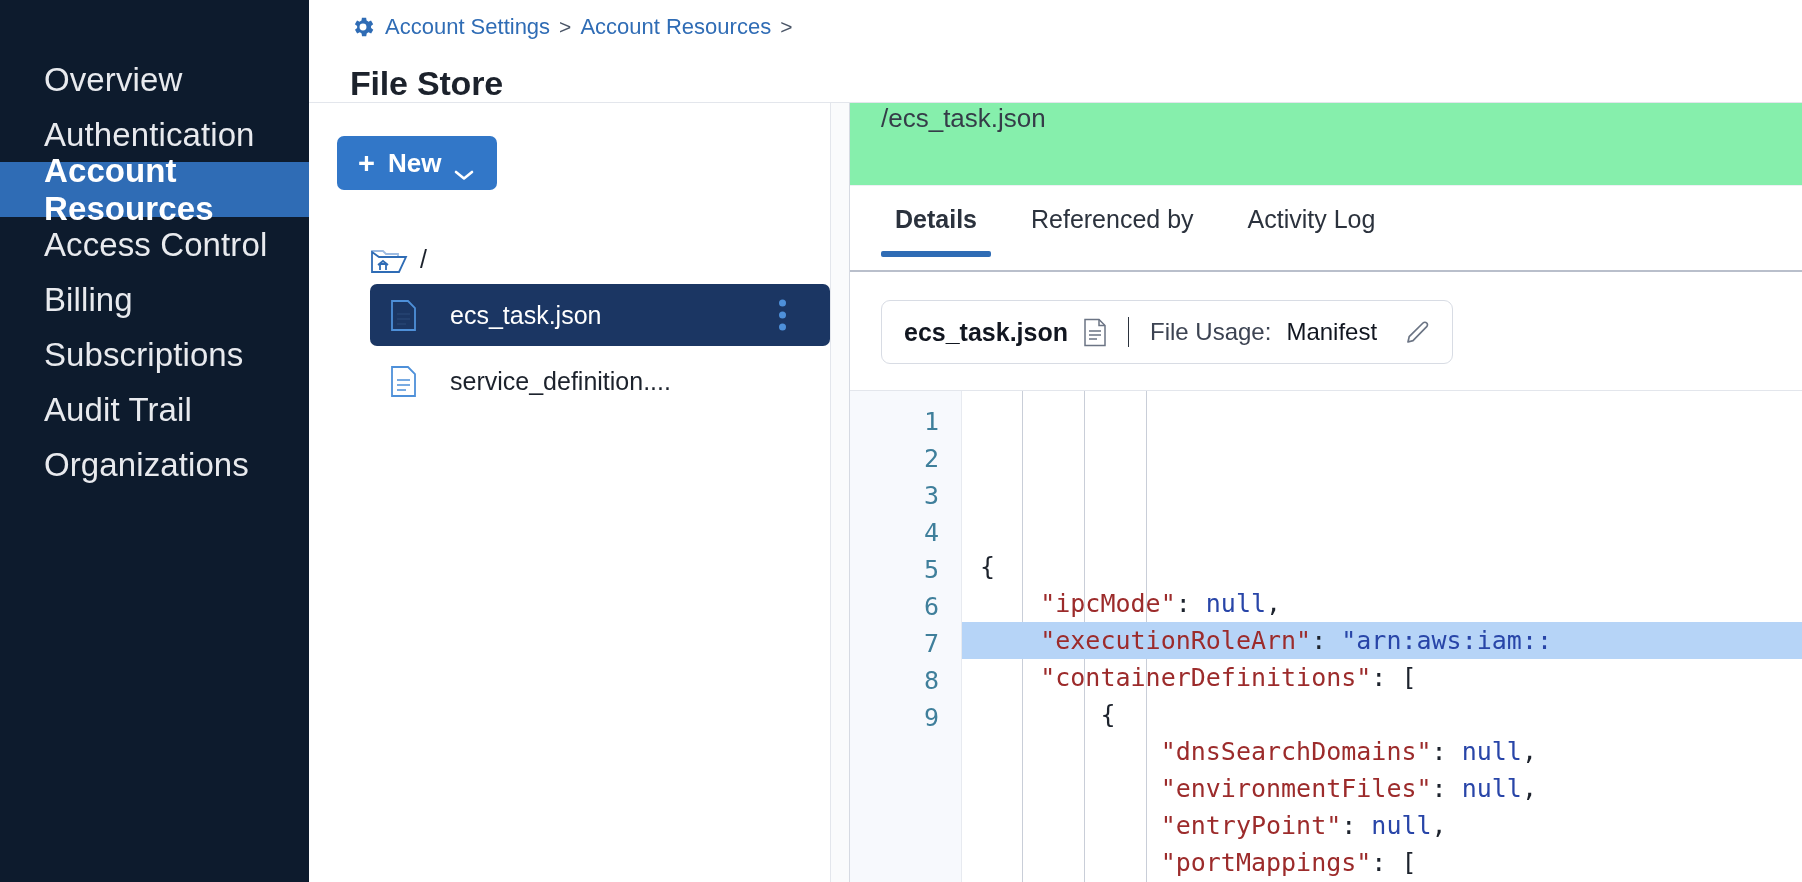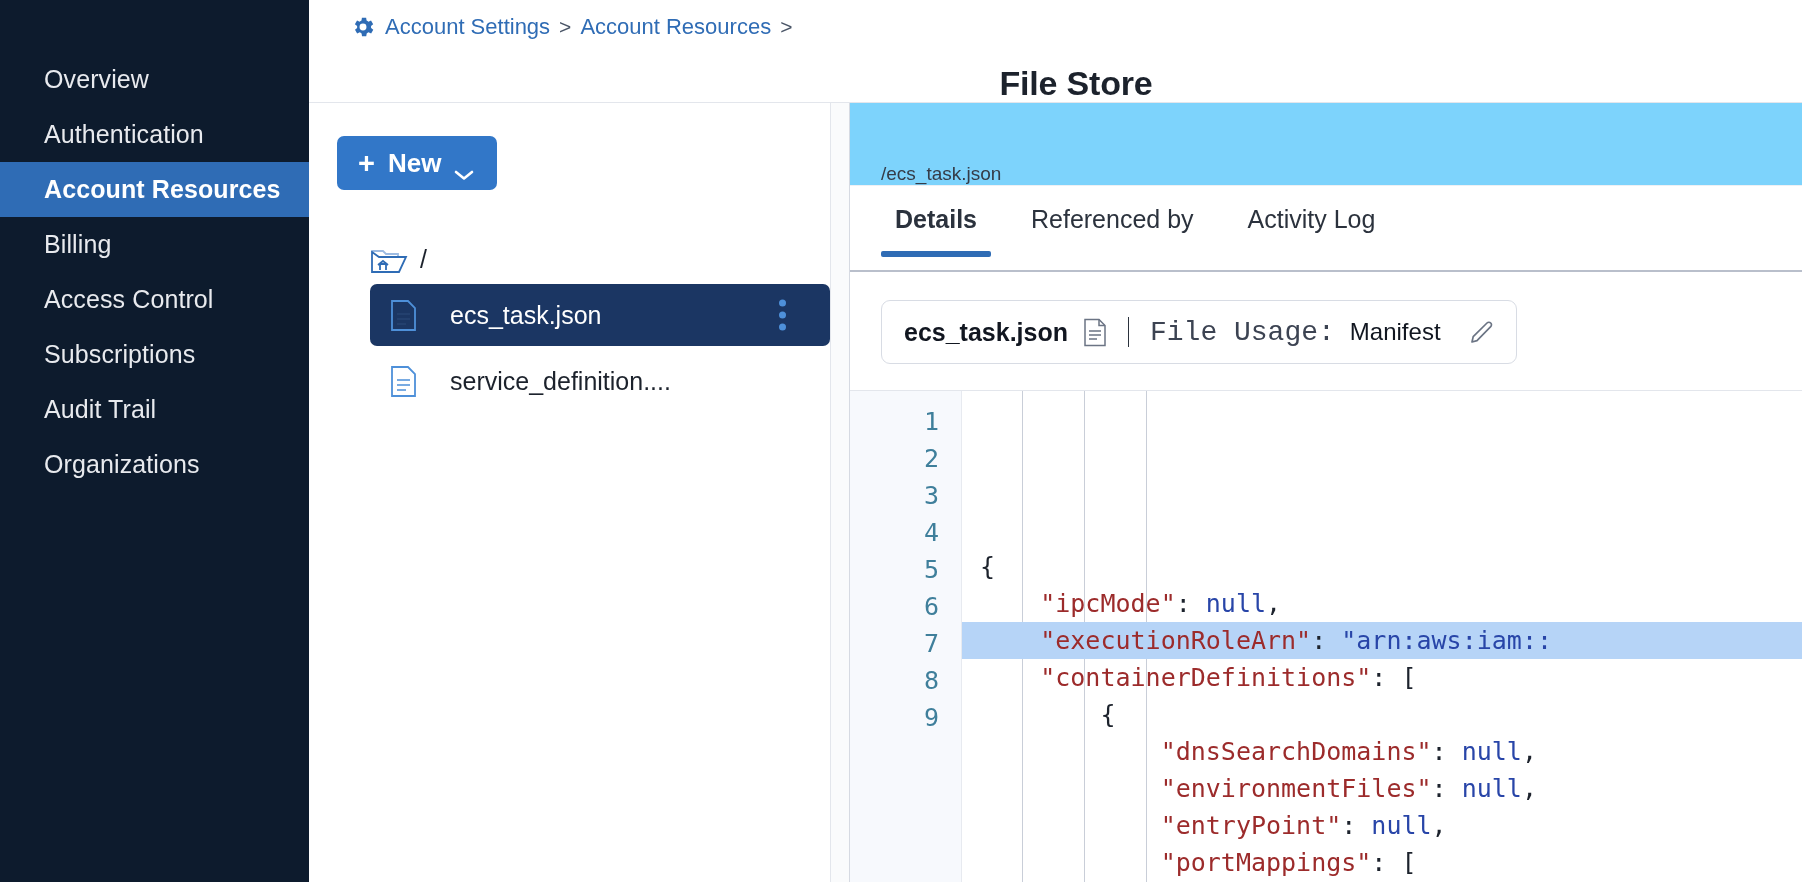--- a/index.html
+++ b/index.html
@@ -16,42 +16,41 @@
   .sidebar {
     width: 309px; min-width: 309px; height: 882px;
     background: #0d1b2d;
     padding-top: 52px;
   }
   .nav-item {
     height: 55px;
     display: flex; align-items: center;
     padding-left: 44px;
     color: #e8eaee;
-    font-size: 25px;
+    font-size: 33px;
     letter-spacing: .1px;
     cursor: pointer;
   }
   .nav-item.active {
     background: #2f6cb5;
     color: #ffffff;
     font-weight: 600;
     border-left: 5px solid #2f6cb5;
     padding-left: 39px;
   }
 
   
   .content { flex: 1; height: 882px; display: flex; flex-direction: column; min-width: 0; }
 
   .topbar {
     height: 103px; min-height: 103px;
     background: #ffffff;
     border-bottom: 1px solid #e3e6ec;
     padding-left: 41px;
     padding-top: 8px;
-    text-align: center;
   }
   .breadcrumb {
     display: flex; align-items: center; gap: 9px;
     height: 38px;
     font-size: 22px;
   }
   .gear-icon { width: 26px; height: 26px; display: inline-block; color: #2f6cb5; }
   .crumb-link { color: #2f6cb5; cursor: pointer; }
   .crumb-sep { color: #4b5668; font-size: 21px; }
   .page-title {
@@ -116,24 +115,24 @@
     width: 20px; min-width: 20px;
     background: #fafbfc;
     border-left: 1px solid #e3e6ec;
     border-right: 1px solid #d6dae2;
   }
 
   
   .details-panel { flex: 1; min-width: 0; display: flex; flex-direction: column; background: #fff; }
   .path-bar {
     height: 83px; min-height: 83px;
-    background: #7dd3fc;
-    display: flex; align-items: flex-end;
+    background: #86efac;
+    display: flex; align-items: flex-start;
     padding-left: 31px;
-    font-size: 19px; color: #353c48;
+    font-size: 26px; color: #353c48;
     border-bottom: 1px solid #eef0f4;
   }
   .tabs {
     height: 86px; min-height: 86px;
     display: flex; align-items: center;
     padding-left: 31px;
     border-bottom: 2px solid #b9bfcb;
   }
   .tab {
     font-size: 25px; color: #2b323d;
@@ -151,21 +150,21 @@
   .usage-wrap { padding: 28px 31px 0 31px; }
   .usage-card {
     display: inline-flex; align-items: center;
     border: 1px solid #d8dce4; border-radius: 9px;
     height: 64px; padding: 0 20px 0 22px;
     gap: 15px;
   }
   .usage-name { font-size: 25px; font-weight: 700; color: #111620; }
   .doc-icon { width: 24px; height: 29px; }
   .usage-div { width: 1px; height: 30px; background: #2b323d; margin: 0 6px; }
-  .usage-label { font-size: 28px; color: #3c4352; font-family: Liberation Mono, monospace; }
+  .usage-label { font-size: 24px; color: #3c4352; }
   .usage-value { font-size: 24px; color: #111620; }
   .pencil-icon { width: 28px; height: 28px; margin-left: 12px; cursor: pointer; }
 
   
   .editor {
     flex: 1; min-height: 0;
     margin-top: 26px;
     border-top: 1px solid #e3e6ec;
     display: flex;
     overflow: hidden;
@@ -209,24 +208,24 @@
     <div class="nav-item">
       <span>Overview</span>
     </div>
     <div class="nav-item">
       <span>Authentication</span>
     </div>
     <div class="nav-item active">
       <span>Account Resources</span>
     </div>
     <div class="nav-item">
+      <span>Access Control</span>
+    </div>
+    <div class="nav-item">
       <span>Billing</span>
-    </div>
-    <div class="nav-item">
-      <span>Access Control</span>
     </div>
     <div class="nav-item">
       <span>Subscriptions</span>
     </div>
     <div class="nav-item">
       <span>Audit Trail</span>
     </div>
     <div class="nav-item">
       <span>Organizations</span>
     </div>

